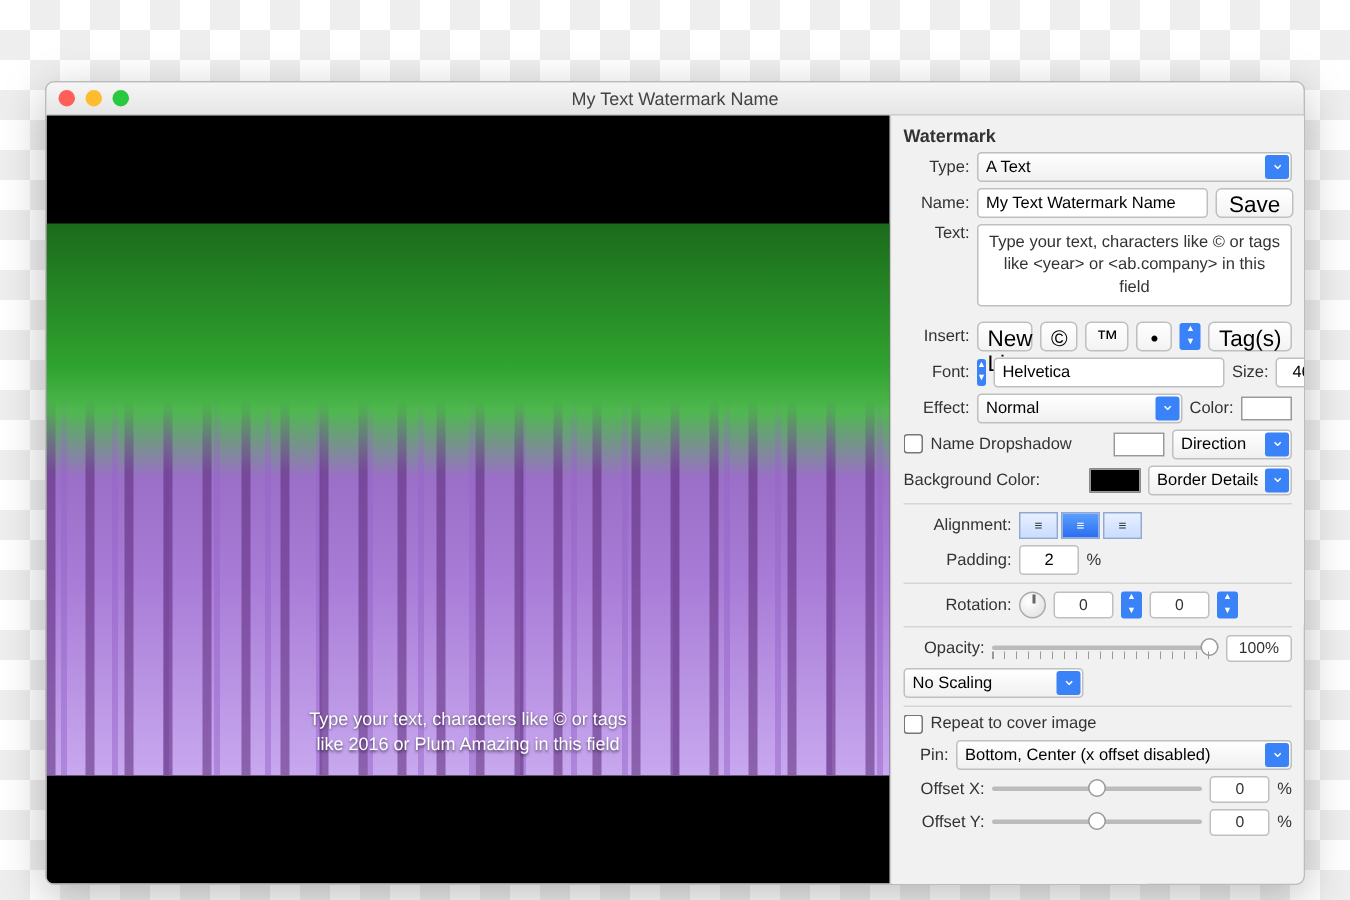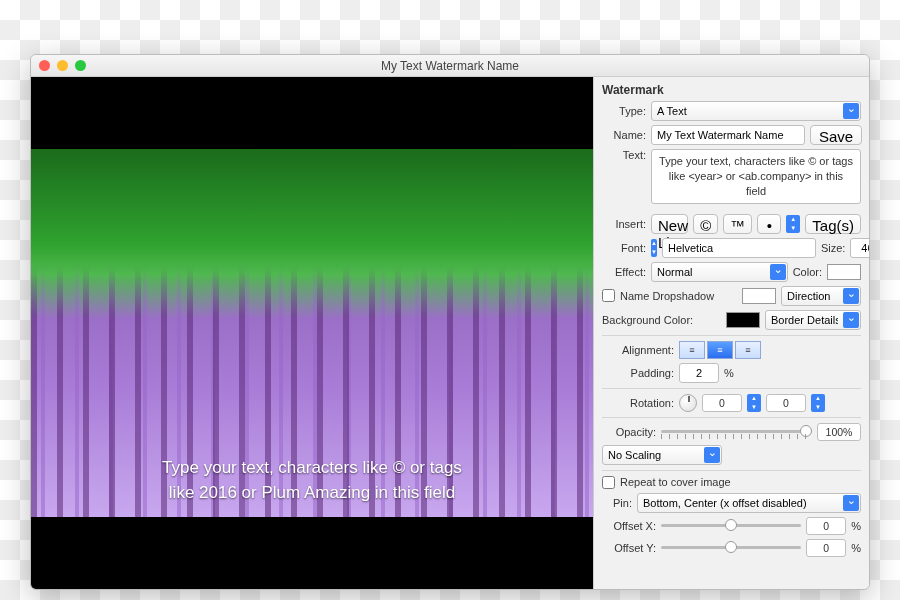--- a/index.html
+++ b/index.html
@@ -10,21 +10,21 @@
   .light { width: 11px; height: 11px; border-radius: 50%; }
   .red { background: #ff5f57; } .yellow { background: #febc2e; } .green { background: #28c840; }
   .title { flex: 1; text-align: center; font-size: 12px; color: #444; }
   .content { flex: 1; display: flex; }
   .preview { flex: 1; background: #000; display: flex; align-items: center; justify-content: center; position: relative; }
   .photo { width: 100%; height: 72%; background: linear-gradient(180deg,#1b6b1b 0%,#2fa32f 26%,#4fb84f 34%,#9b6fc7 46%,#a87bd6 64%,#c8a8ef 100%); position: relative; overflow: hidden; }
   .stalks { position: absolute; inset: 0; background:
     repeating-linear-gradient(90deg, rgba(90,40,120,.55) 0 6px, transparent 6px 26px),
     repeating-linear-gradient(90deg, transparent 0 10px, rgba(150,100,200,.5) 10px 14px, transparent 14px 34px);
     mask: linear-gradient(180deg, transparent 0 32%, #000 45% 100%); }
-  .overlay-text { position: absolute; bottom: 12px; left: 0; right: 0; text-align: center; color: #fff; font-size: 17px; line-height: 1.45; text-shadow: 0 1px 2px rgba(0,0,0,.6); padding: 0 40px; }
+  .overlay-text { position: absolute; bottom: 12px; left: 0; right: 0; text-align: center; color: #fff; font-size: 12px; line-height: 1.45; text-shadow: 0 1px 2px rgba(0,0,0,.6); padding: 0 40px; }
   .panel { width: 276px; background: #f1f1f1; border-left: 1px solid #ccc; padding: 6px 8px 8px; font-size: 11px; color: #333; overflow-y: auto; }
   .panel h3 { font-size: 12px; font-weight: 700; margin-bottom: 4px; }
   .row { display: flex; align-items: center; gap: 5px; margin-bottom: 4px; }
   .lbl { width: 44px; text-align: right; flex-shrink: 0; }
   .lbl-w { width: 72px; text-align: right; flex-shrink: 0; }
   .lbl-s { width: 54px; text-align: right; flex-shrink: 0; }
   input[type=text], .textarea, select { border: 1px solid #bfbfbf; border-radius: 3px; background: #fff; font-size: 11px; padding: 2px 5px; height: 20px; }
   .textarea { height: auto; padding: 4px 6px; line-height: 1.35; text-align: center; }
   select { appearance: none; -webkit-appearance: none; background: linear-gradient(#fff,#f0f0f0); padding-right: 22px; position: relative; }
   .sel-wrap { position: relative; display: inline-block; }

